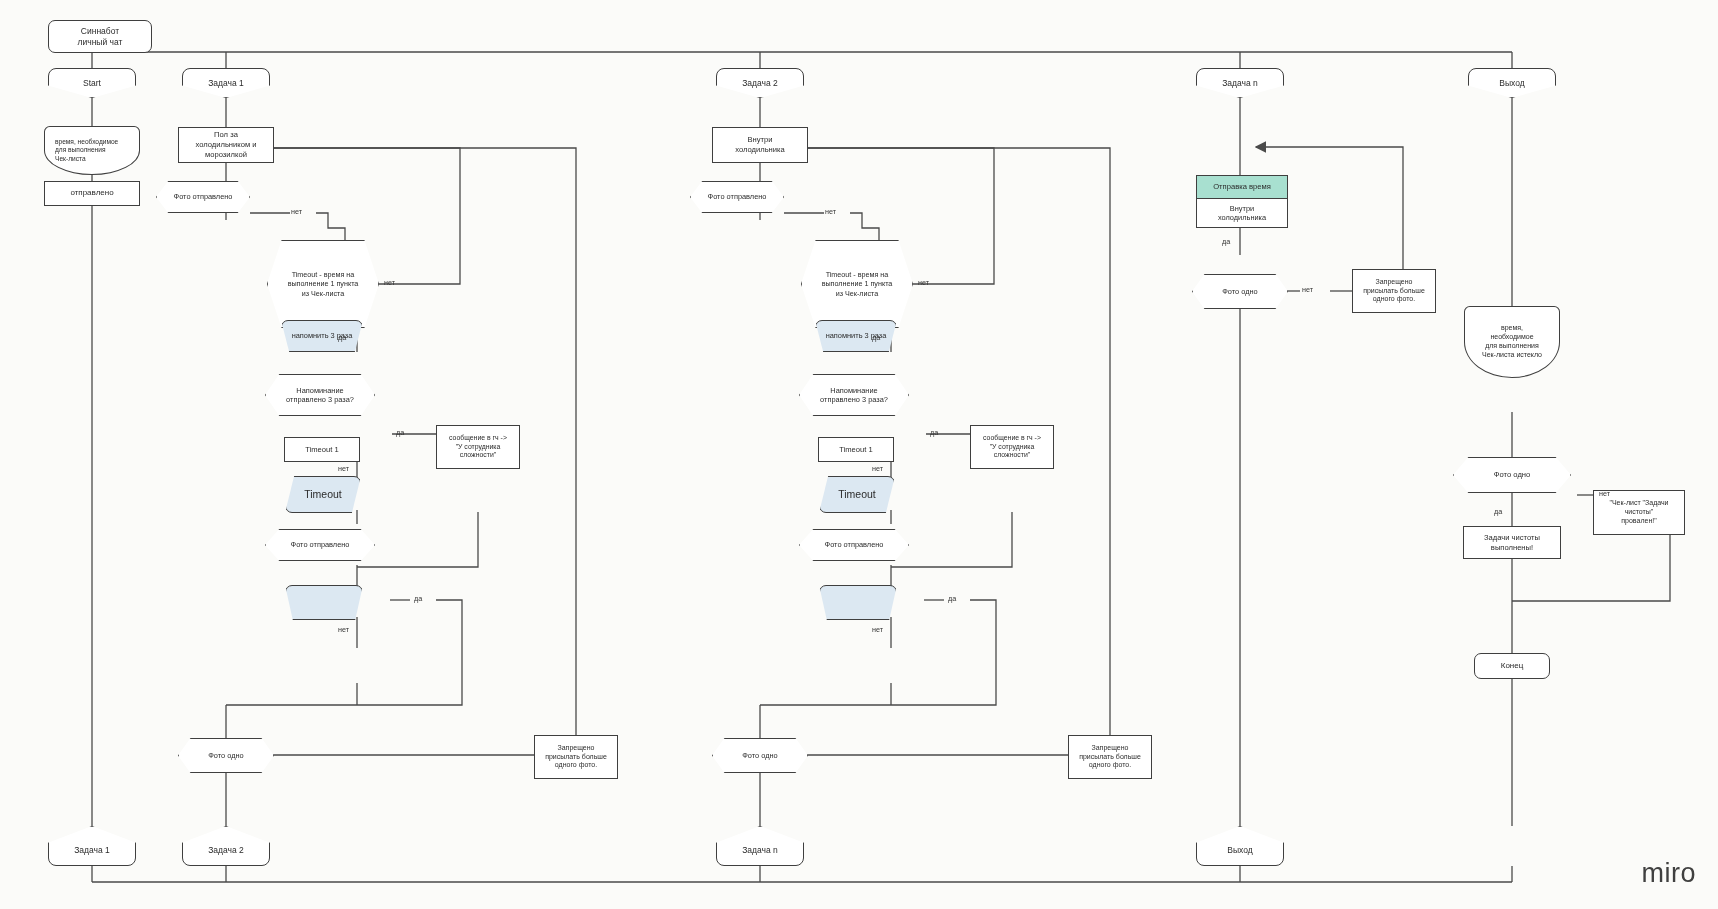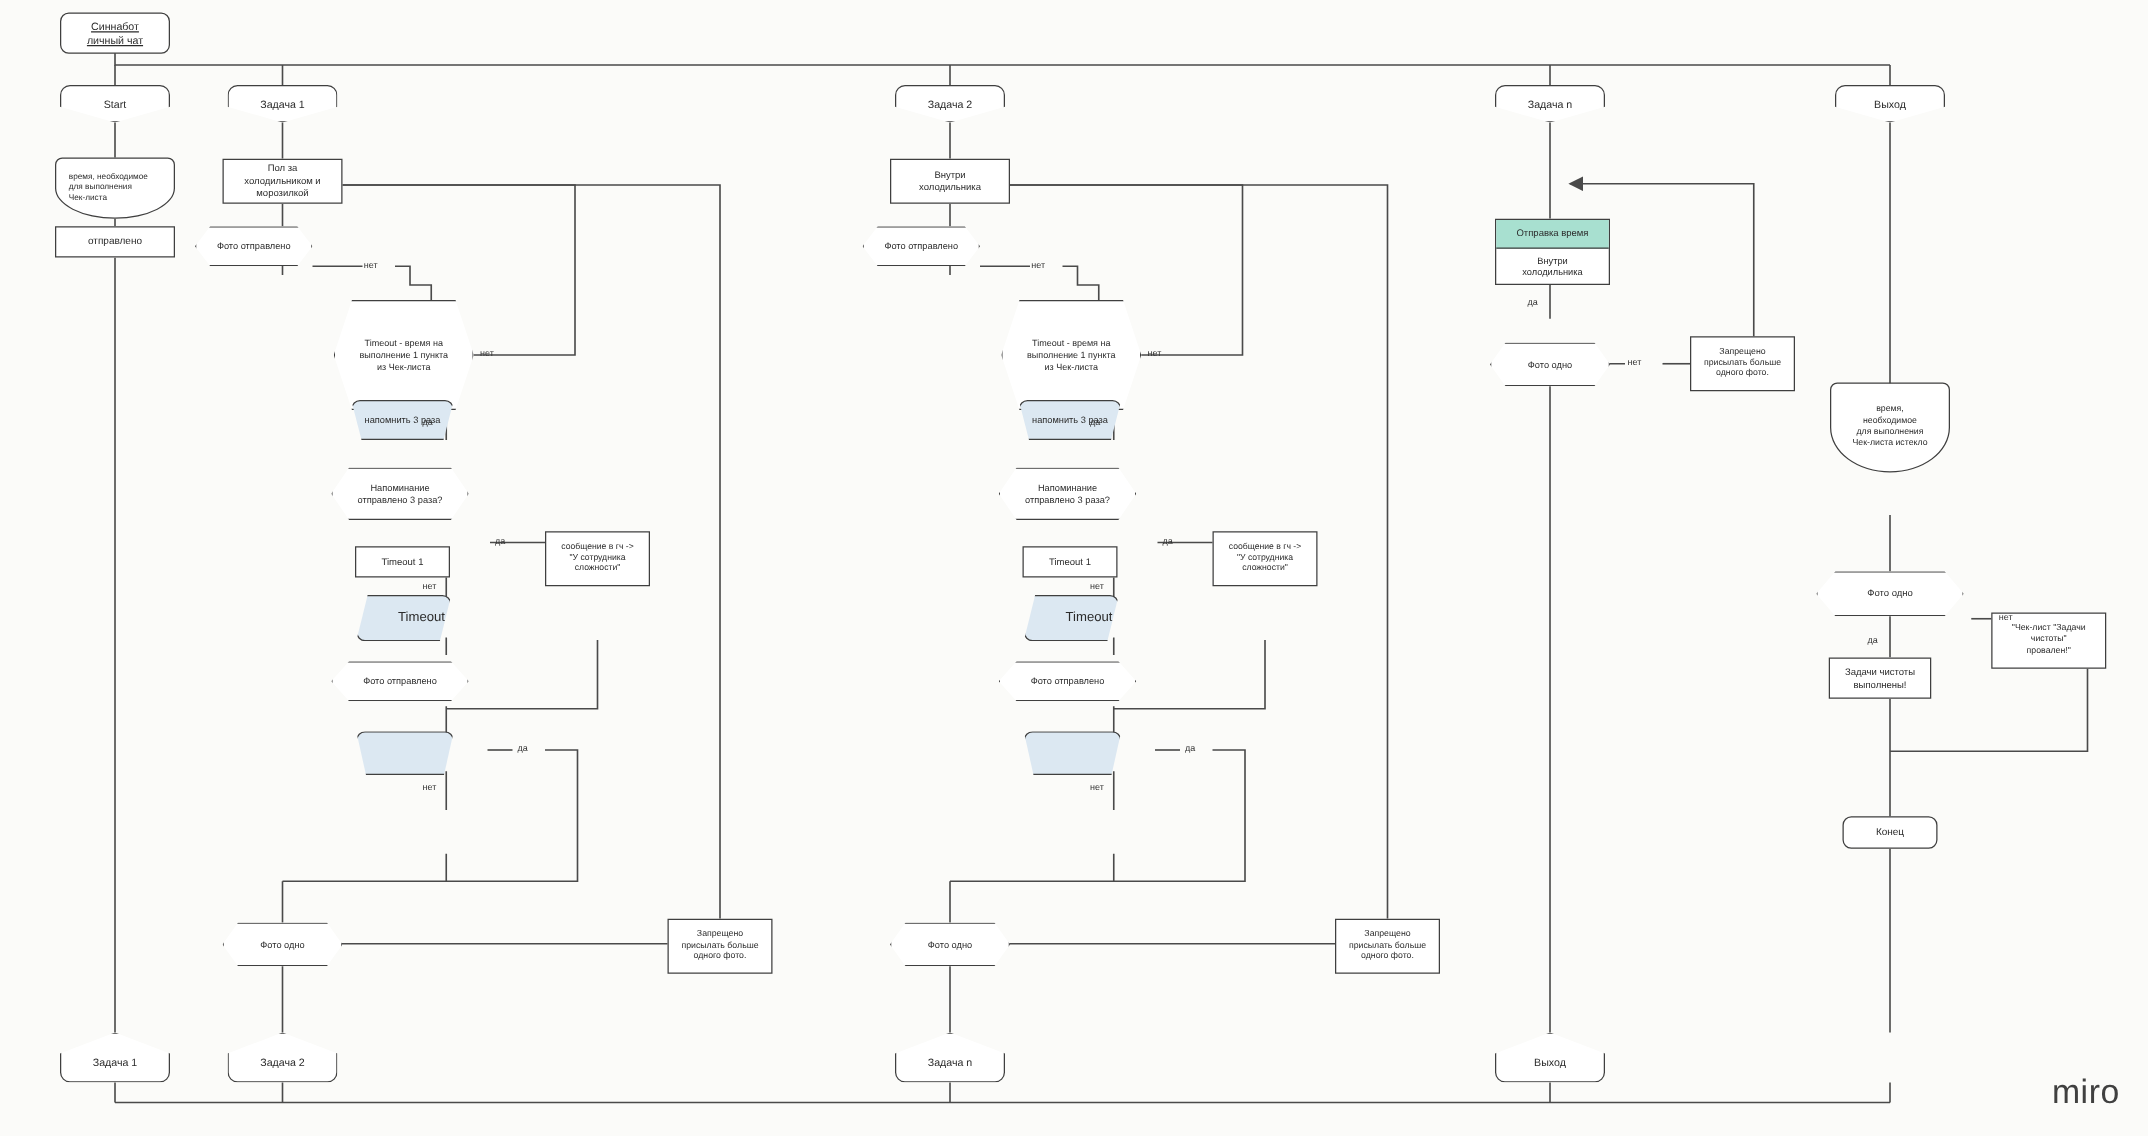--- a/index.html
+++ b/index.html
@@ -28,21 +28,21 @@
   
   .hex{border:1px solid #3f3f3f;background:#fff;
      clip-path:polygon(13% 0,87% 0,100% 50%,87% 100%,13% 100%,0 50%);}
 
   
   .trap{border:1px solid #3f3f3f;background:#dce8f2;border-radius:7px;
      clip-path:polygon(0 0,100% 0,90% 100%,10% 100%);}
 
   
   .para{border:1px solid #3f3f3f;background:#dce8f2;border-radius:7px;
-     clip-path:polygon(12% 0,100% 0,88% 100%,0 100%);justify-content:flex-end;}
+     clip-path:polygon(12% 0,100% 0,88% 100%,0 100%);}
 
   
   .delay{border:1px solid #3f3f3f;background:#fff;border-radius:6px 6px 52% 52%;}
   .delay.left{justify-content:flex-start;text-align:left;}
 
   
   .round{border:1px solid #3f3f3f;background:#fff;border-radius:7px;}
 
   
   .card{border:1px solid #3f3f3f;background:#fff;display:block;padding:0;}
@@ -156,21 +156,21 @@
 
       <path d="M92,882 L1512,882"></path>
       <path d="M92,866 L92,882"></path>
       <path d="M226,866 L226,882"></path>
       <path d="M760,866 L760,882"></path>
       <path d="M1240,866 L1240,882"></path>
       <path d="M1512,866 L1512,882"></path>
     </g>
   </svg>
 
-  <div class="node round" style="left:48px;top:10px;width:88px;height:33px;font-size:8.5px;text-decoration:underline;">
+  <div class="node round" style="left:48px;top:20px;width:104px;height:33px;font-size:8.5px;">
     <span class="t">Синнабот
 личный чат</span>
   </div>
 
   <div class="node term-down" style="left:48px;top:68px;width:88px;height:30px;font-size:8.5px;">
     <span class="t">Start</span>
   </div>
   <div class="node term-down" style="left:182px;top:68px;width:88px;height:30px;font-size:8.5px;">
     <span class="t">Задача 1</span>
   </div>
@@ -321,21 +321,21 @@
 Чек-листа истекло</span>
   </div>
   <div class="node hex" style="left:1453px;top:457px;width:118px;height:36px;font-size:7.6px;">
     <span class="t">Фото одно</span>
   </div>
   <div class="node rect" style="left:1593px;top:490px;width:92px;height:45px;font-size:7px;">
     <span class="t">"Чек-лист "Задачи
 чистоты"
 провален!"</span>
   </div>
-  <div class="node rect" style="left:1463px;top:526px;width:82px;height:33px;font-size:7.6px;justify-content:center;">
+  <div class="node rect" style="left:1463px;top:526px;width:98px;height:33px;font-size:7.6px;justify-content:center;">
     <span class="t">Задачи чистоты
 выполнены!</span>
   </div>
   <div class="node round" style="left:1474px;top:653px;width:76px;height:26px;font-size:8px;">
     <span class="t">Конец</span>
   </div>
 
   <div class="elabel" style="left:291px;top:207px;font-size:7.2px;">нет</div>
   <div class="elabel" style="left:384px;top:278px;font-size:7.2px;">нет</div>
   <div class="elabel" style="left:338px;top:333px;font-size:7.2px;">да</div>

